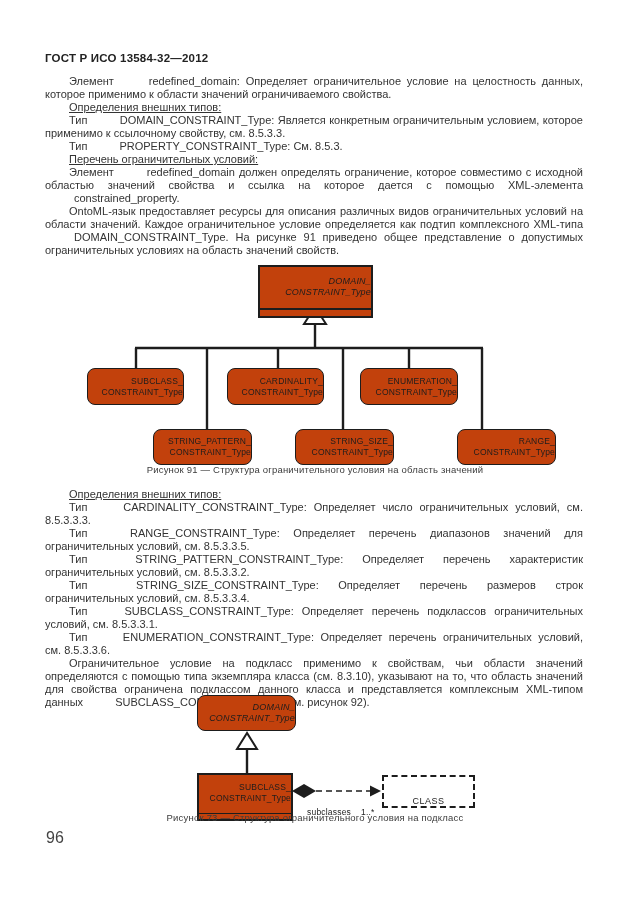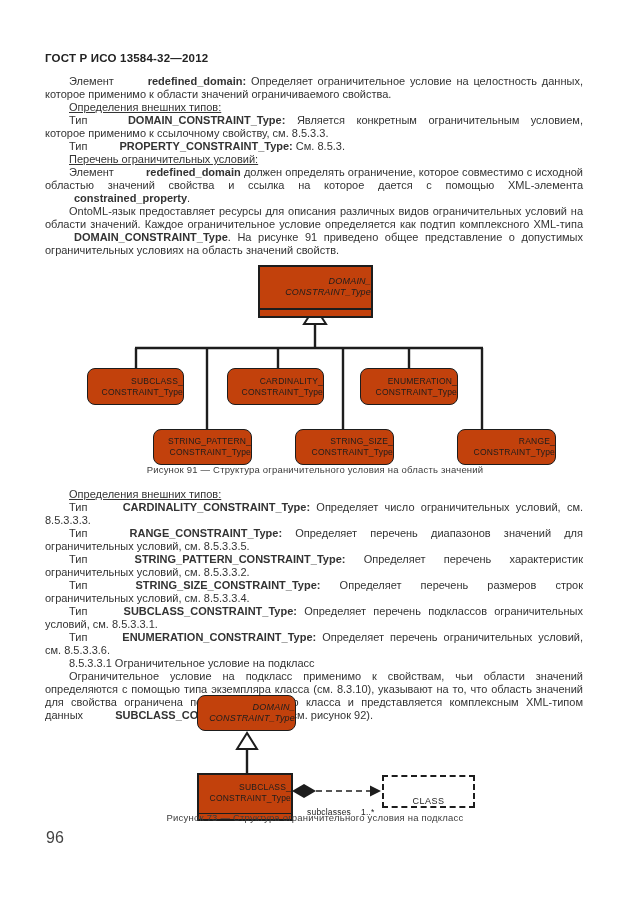--- a/index.html
+++ b/index.html
@@ -14,21 +14,21 @@
   .doc-header{
     position:absolute;left:45px;top:52px;
     font-size:11.5px;font-weight:bold;color:#222;letter-spacing:.2px;
   }
 
   
   .textblock{position:absolute;left:45px;width:538px;font-size:11px;line-height:13px;color:#333;}
   .tb1{top:75px;}
   .tb2{top:488px;}
   .textblock p{margin:0;text-indent:24px;text-align:justify;}
-  .b{font-weight:bold;padding-left:29px;}
+  .b{font-weight:normal;padding-left:29px;}
   .u{text-decoration:underline;}
 
   
   .figure{position:absolute;left:0;width:630px;}
   .fig91{top:262px;height:218px;}
   .fig92{top:693px;height:140px;}
   .connector-svg{position:absolute;left:0;top:0;}
 
   .uml-box{
     position:absolute;background:#c2410c;border:1.5px solid #1d1d1d;border-radius:8px;
@@ -126,21 +126,20 @@
   </div>
 
   <div class="textblock tb2">
     <p><span class="u">Определения внешних типов:</span></p>
     <p><span>Тип </span><span class="b">CARDINALITY_CONSTRAINT_Type:</span><span> Определяет число ограничительных условий, см. 8.5.3.3.3.</span></p>
     <p><span>Тип </span><span class="b">RANGE_CONSTRAINT_Type:</span><span> Определяет перечень диапазонов значений для ограничительных условий, см. 8.5.3.3.5.</span></p>
     <p><span>Тип </span><span class="b">STRING_PATTERN_CONSTRAINT_Type:</span><span> Определяет перечень характеристик ограничительных условий, см. 8.5.3.3.2.</span></p>
     <p><span>Тип </span><span class="b">STRING_SIZE_CONSTRAINT_Type:</span><span> Определяет перечень размеров строк ограничительных условий, см. 8.5.3.3.4.</span></p>
     <p><span>Тип </span><span class="b">SUBCLASS_CONSTRAINT_Type:</span><span> Определяет перечень подклассов ограничительных условий, см. 8.5.3.3.1.</span></p>
     <p><span>Тип </span><span class="b">ENUMERATION_CONSTRAINT_Type:</span><span> Определяет перечень ограничительных условий, см. 8.5.3.3.6.</span></p>
-    <p><span>8.5.3.3.1 Ограничительное условие на подкласс</span></p>
     <p><span>Ограничительное условие на подкласс применимо к свойствам, чьи области значений определяются с помощью типа экземпляра класса (см. 8.3.10), указывают на то, что область значений для свойства ограничена подклассом данного класса и представляется комплексным XML-типом данных </span><span class="b">SUBCLASS_CONSTRAINT_Type</span><span> (см. рисунок 92).</span></p>
   </div>
 
   <div class="figure fig92">
     <svg class="connector-svg" width="630" height="140">
       <line x1="247" y1="56" x2="247" y2="81" stroke="#1d1d1d" stroke-width="2.4"></line>
       <polygon points="247,40 237,56 257,56" fill="#ffffff" stroke="#1d1d1d" stroke-width="2"></polygon>
       <polygon points="292,98 304,91 316,98 304,105" fill="#1d1d1d"></polygon>
       <line x1="316" y1="98" x2="371" y2="98" stroke="#1d1d1d" stroke-width="1.7" stroke-dasharray="6 4"></line>
       <polygon points="381,98 370,92.5 370,103.5" fill="#1d1d1d"></polygon>

